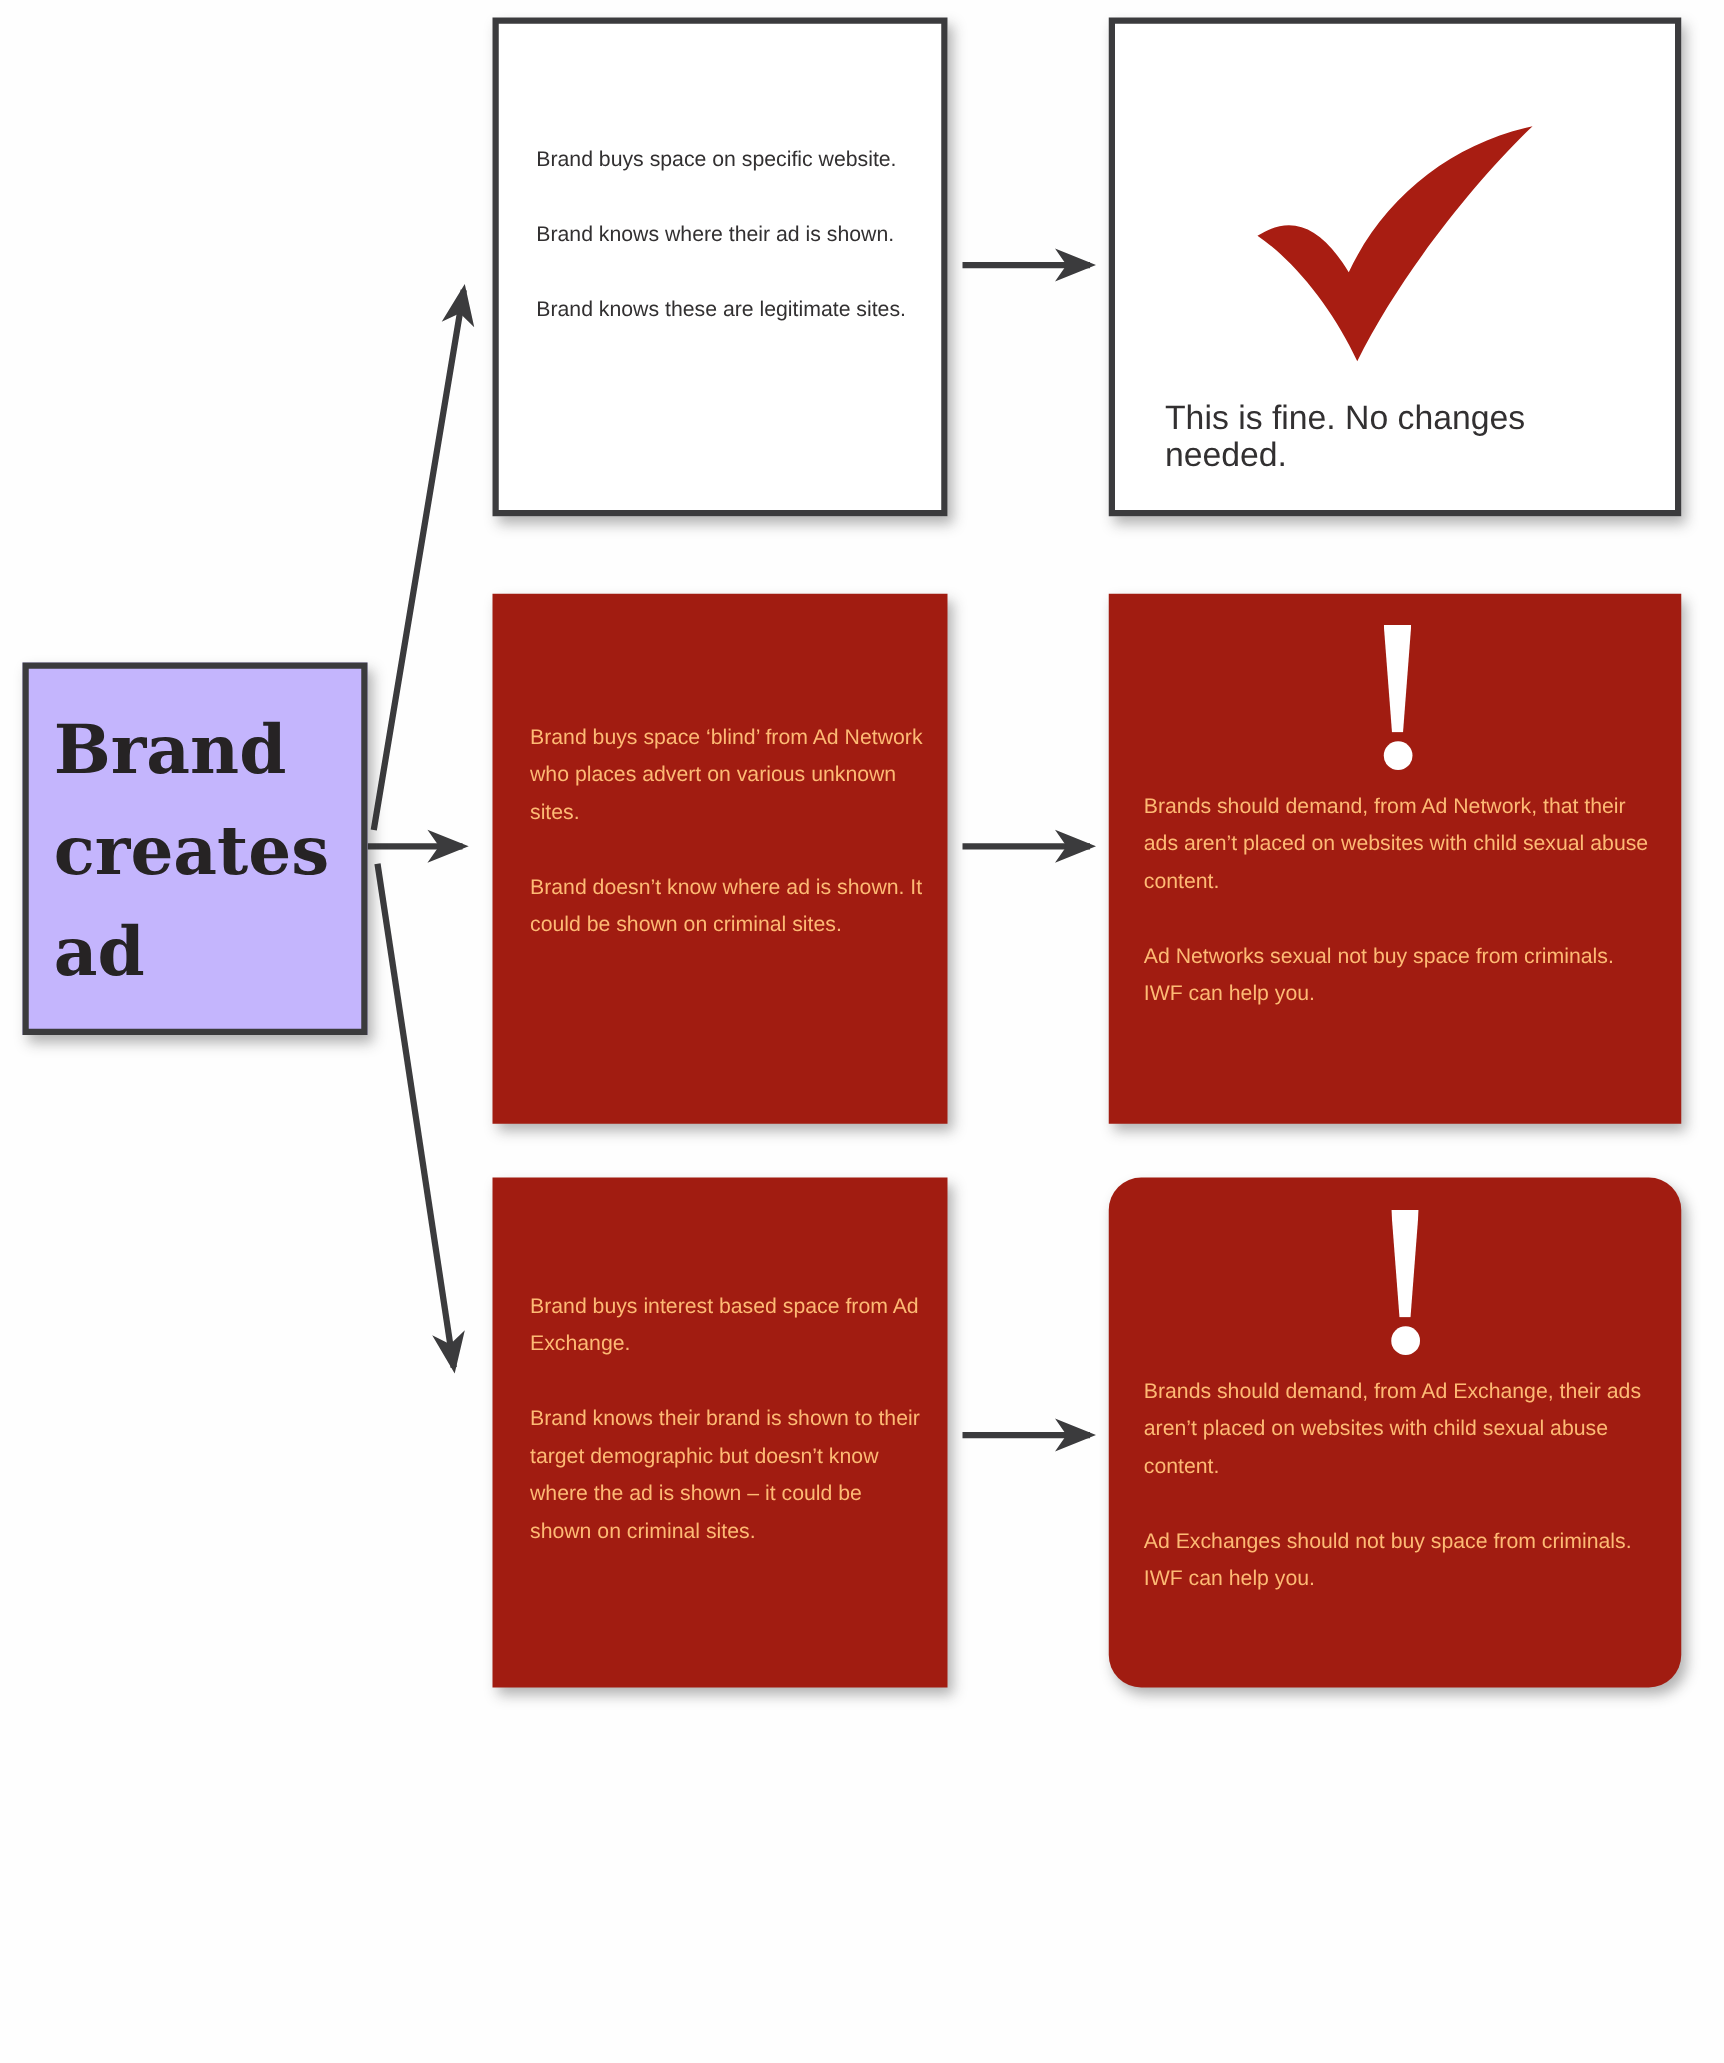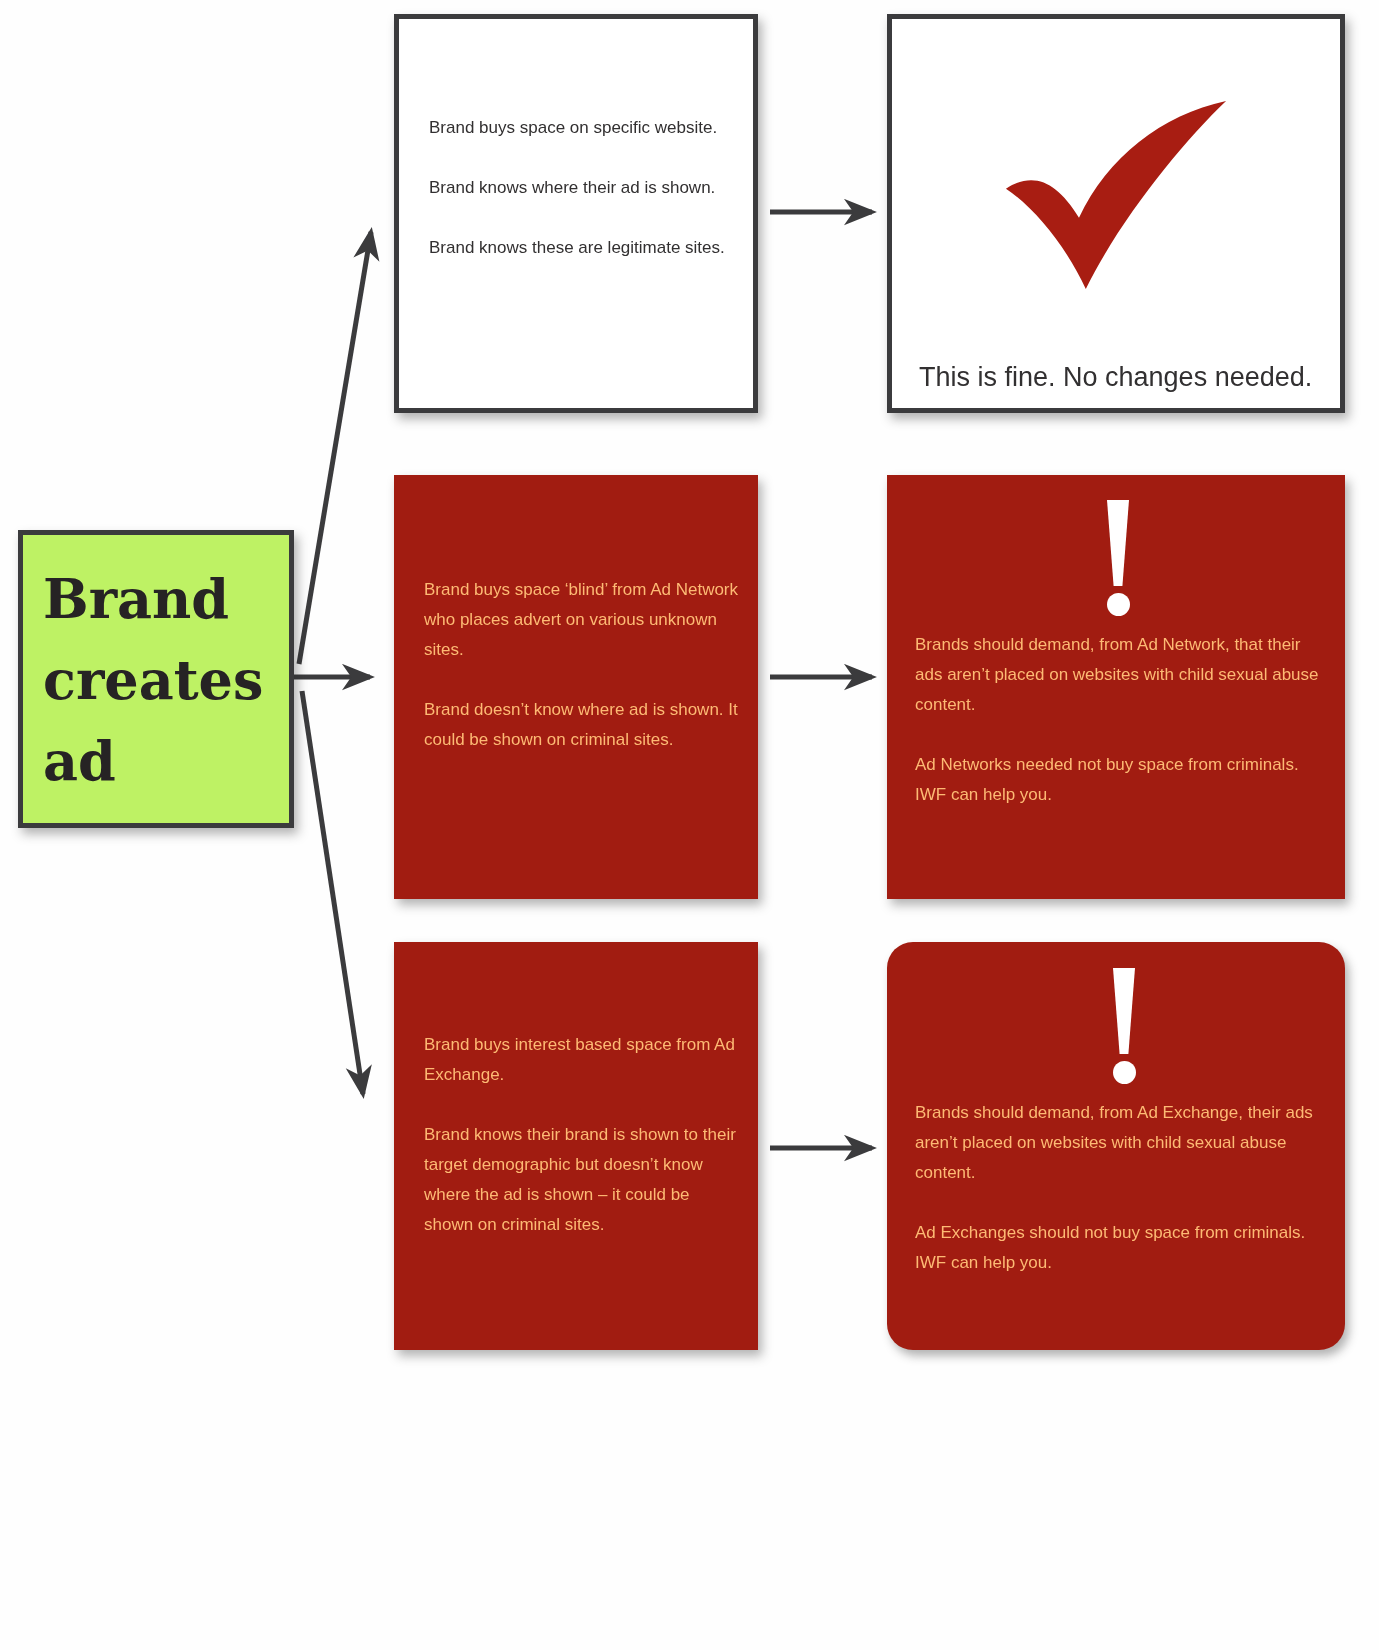--- a/index.html
+++ b/index.html
@@ -17,28 +17,28 @@
   .row1 { top:14px;  height:399px; }
   .row2 { top:475px; height:424px; }
   .row3 { top:942px; height:408px; }
   .row1.col2 { padding:94px 24px 0 30px; }
   .row2.col2 { padding:100px 18px 0 30px; }
   .row3.col2 { padding:88px 18px 0 30px; }
   .row2.col3 { padding:25px 24px 0 28px; }
   .row3.col3 { padding:26px 12px 0 28px;border-radius:26px; }
   .root-box {
     left:18px; top:530px; width:276px; height:298px;
-    background:#bef264; border:5px solid #3b3b3d; color:#262324;
+    background:#c4b5fd; border:5px solid #3b3b3d; color:#262324;
     font-family:"DejaVu Serif", serif; font-weight:bold;
     font-size:54px; line-height:1.5; padding:24px 6px 0 20px;
   }
   .para { margin:0 0 30px 0; font-size:17px; line-height:30px; }
   .outcome-check { padding:79px 0 0 0; }
   .check-svg { display:block; width:224px; height:192px; margin:0 auto; }
-  .caption { position:absolute; left:23px; bottom:12px; margin:4px; font-size:27px; line-height:30px; }
+  .caption { position:absolute; left:23px; bottom:12px; margin:17px; font-size:27px; line-height:30px; }
   .excl { width:30px; margin:0 auto 14px auto; }
   .excl-bar { width:22px; height:86px; margin:0 auto; background:#ffffff;
               clip-path:polygon(0 0, 100% 0, 70% 100%, 30% 100%); }
   .excl-dot { width:23px; height:23px; margin:7px auto 0 auto; border-radius:50%; background:#ffffff; }
 </style>
 </head>
 <body>
 
 <div class="canvas">
 
@@ -77,21 +77,21 @@
     <p class="para">Brand buys space ‘blind’ from Ad Network who places advert on various unknown sites.</p>
     <p class="para">Brand doesn’t know where ad is shown. It could be shown on criminal sites.</p>
   </div>
 
   <div class="box red-box col3 row2">
     <div class="excl">
       <div class="excl-bar"></div>
       <div class="excl-dot"></div>
     </div>
     <p class="para">Brands should demand, from Ad Network, that their ads aren’t placed on websites with child sexual abuse content.</p>
-    <p class="para">Ad Networks needed not buy space from criminals. IWF can help you.</p>
+    <p class="para">Ad Networks sexual not buy space from criminals. IWF can help you.</p>
   </div>
 
   <div class="box red-box col2 row3">
     <p class="para">Brand buys interest based space from Ad Exchange.</p>
     <p class="para">Brand knows their brand is shown to their target demographic but doesn’t know where the ad is shown – it could be shown on criminal sites.</p>
   </div>
 
   <div class="box red-box col3 row3">
     <div class="excl">
       <div class="excl-bar"></div>

